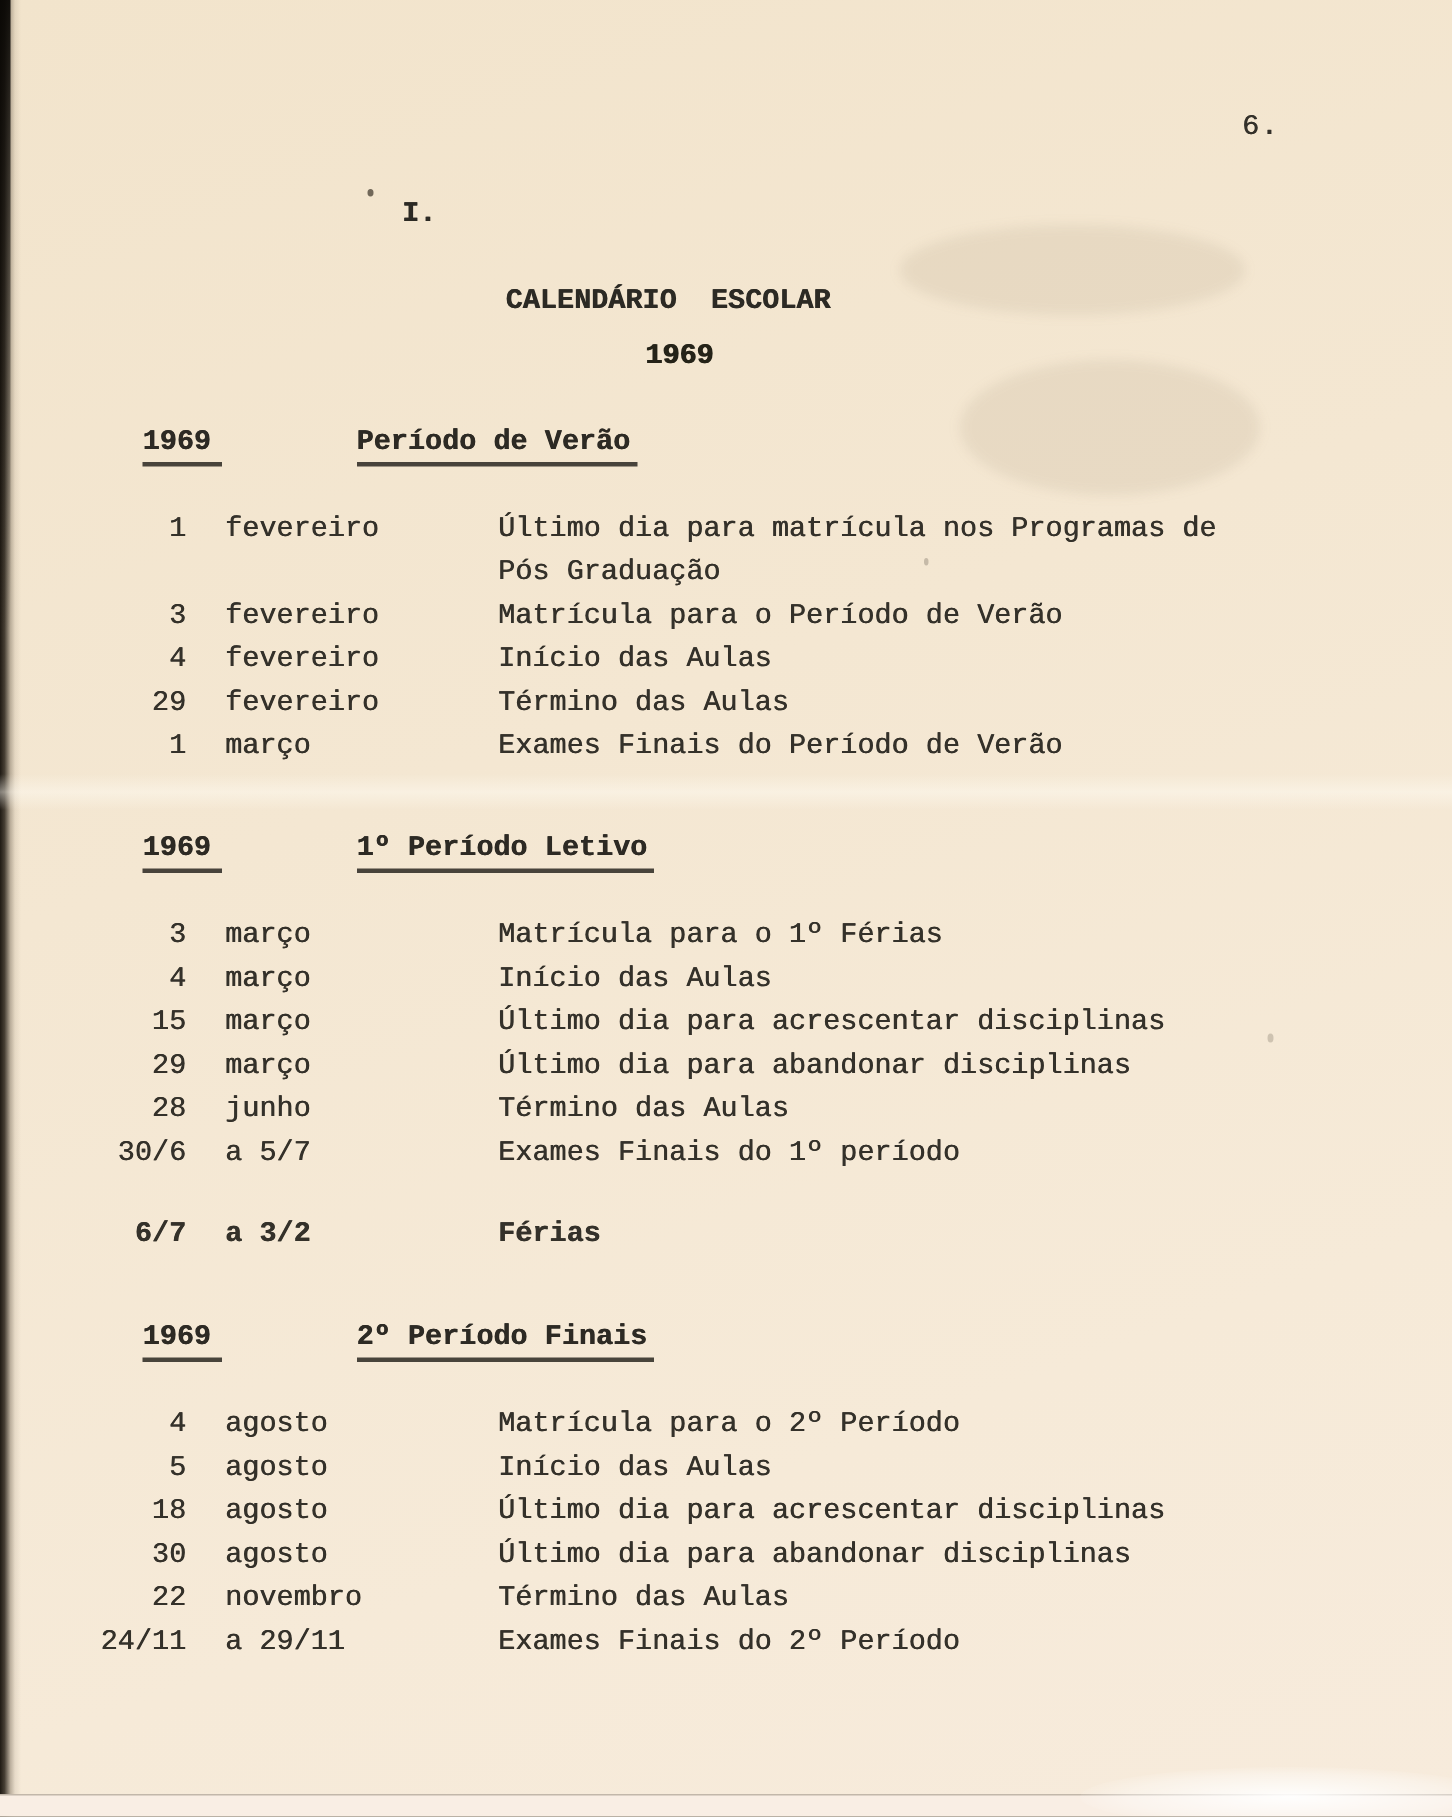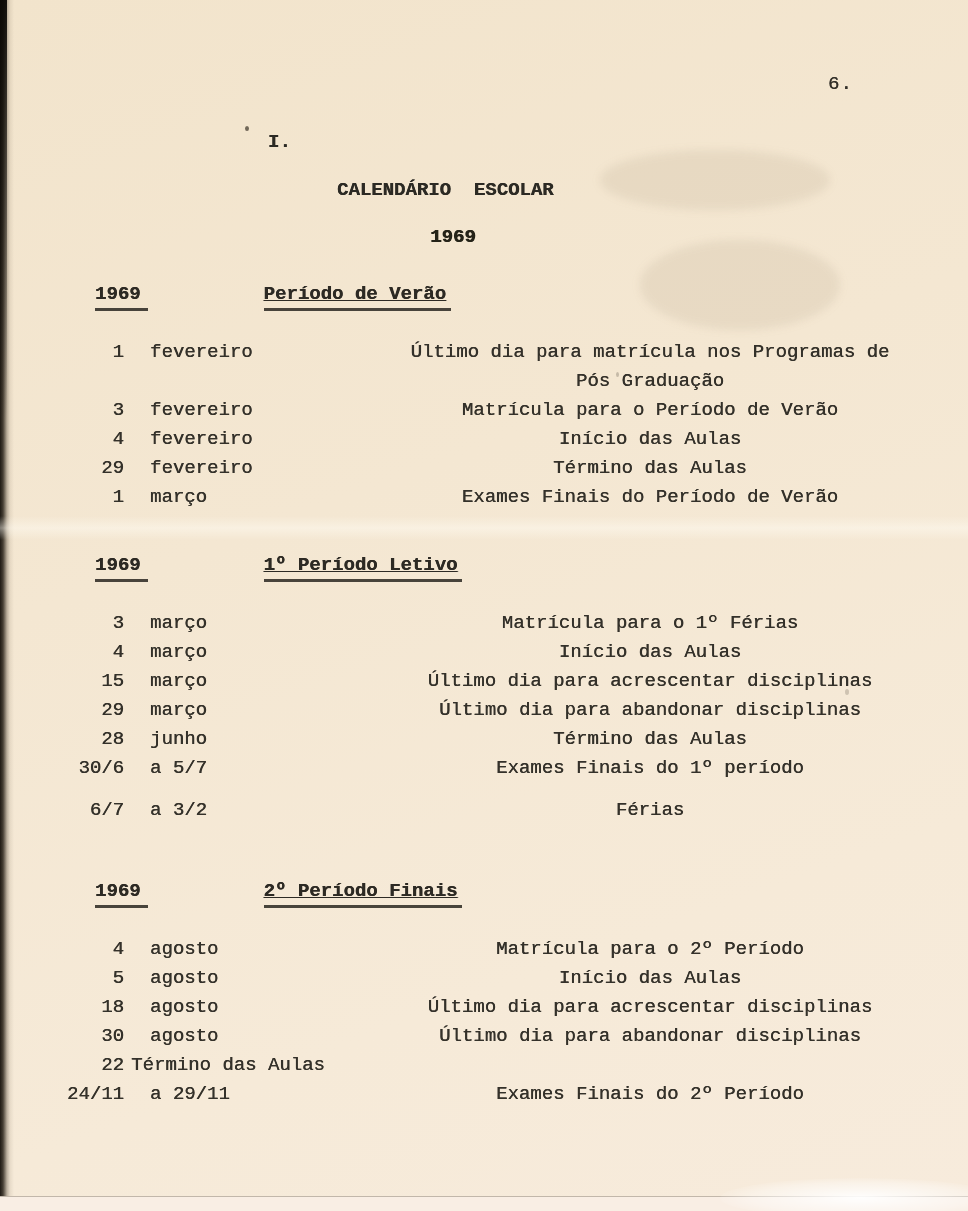--- a/index.html
+++ b/index.html
@@ -49,51 +49,51 @@
     position:absolute;left:828px;top:73px;
     font-size:19px;letter-spacing:1px;
   }
   .h1{
     position:absolute;left:268px;top:131px;
     font-size:19px;font-weight:bold;color:#2c2a24;
     display:flex;
   }
   .h1 .numeral{margin-right:40px;}
   .h2{
-    position:absolute;left:337px;top:179px;
+    position:absolute;left:337px;top:189px;
     font-size:19px;font-weight:bold;color:#2c2a24;white-space:pre;
   }
   .h3{
     position:absolute;left:430px;top:226px;
     font-size:19px;font-weight:bold;color:#252318;
     text-shadow:0.7px 0 0 currentColor;
   }
   
   .cal-section{position:absolute;left:0;width:968px;font-size:19px;}
   .cal-section:nth-of-type(1){top:283px;}
   .cal-section:nth-of-type(2){top:554px;}
   .cal-section:nth-of-type(3){top:880px;}
   .sec-head{display:flex;font-weight:bold;color:#2d2a24;}
   .underlined{
     border-bottom:3px solid rgba(48,44,37,0.88);
     padding-bottom:3px;
   }
   .sec-year{margin-left:95px;padding-right:7px;}
-  .sec-title{margin-left:116px;padding-right:5px;text-decoration:underline;}
+  .sec-title{margin-left:90px;padding-right:5px;}
   .rows{margin-top:27px;}
   .cal-row{
     display:grid;
     grid-template-columns:58px 208px auto;
     padding-left:66px;
     line-height:29px;
   }
-  .cal-row.gap-before{margin-top:13px;}
+  .cal-row.gap-before{margin-top:25px;font-weight:bold;}
   .day{text-align:right;}
   .month{padding-left:26px;}
-  .desc{white-space:pre-line;text-align:center;}
+  .desc{white-space:pre-line;}
 </style>
 </head>
 <body>
 
 <div id="page">
 
   <div class="edge-left"></div>
   <div class="edge-left-dark-top"></div>
   <div class="crease"></div>
   <div class="bottom-strip"></div>
@@ -227,20 +227,21 @@
   </div>
 
   <div class="cal-row">
     <span class="day">30</span>
     <span class="month">agosto</span>
     <span class="desc">Último dia para abandonar disciplinas</span>
   </div>
 
   <div class="cal-row">
     <span class="day">22</span>
+    <span class="month">novembro</span>
     <span class="desc">Término das Aulas</span>
   </div>
 
   <div class="cal-row">
     <span class="day">24/11</span>
     <span class="month">a 29/11</span>
     <span class="desc">Exames Finais do 2º Período</span>
   </div>
 </div>
   </section>

